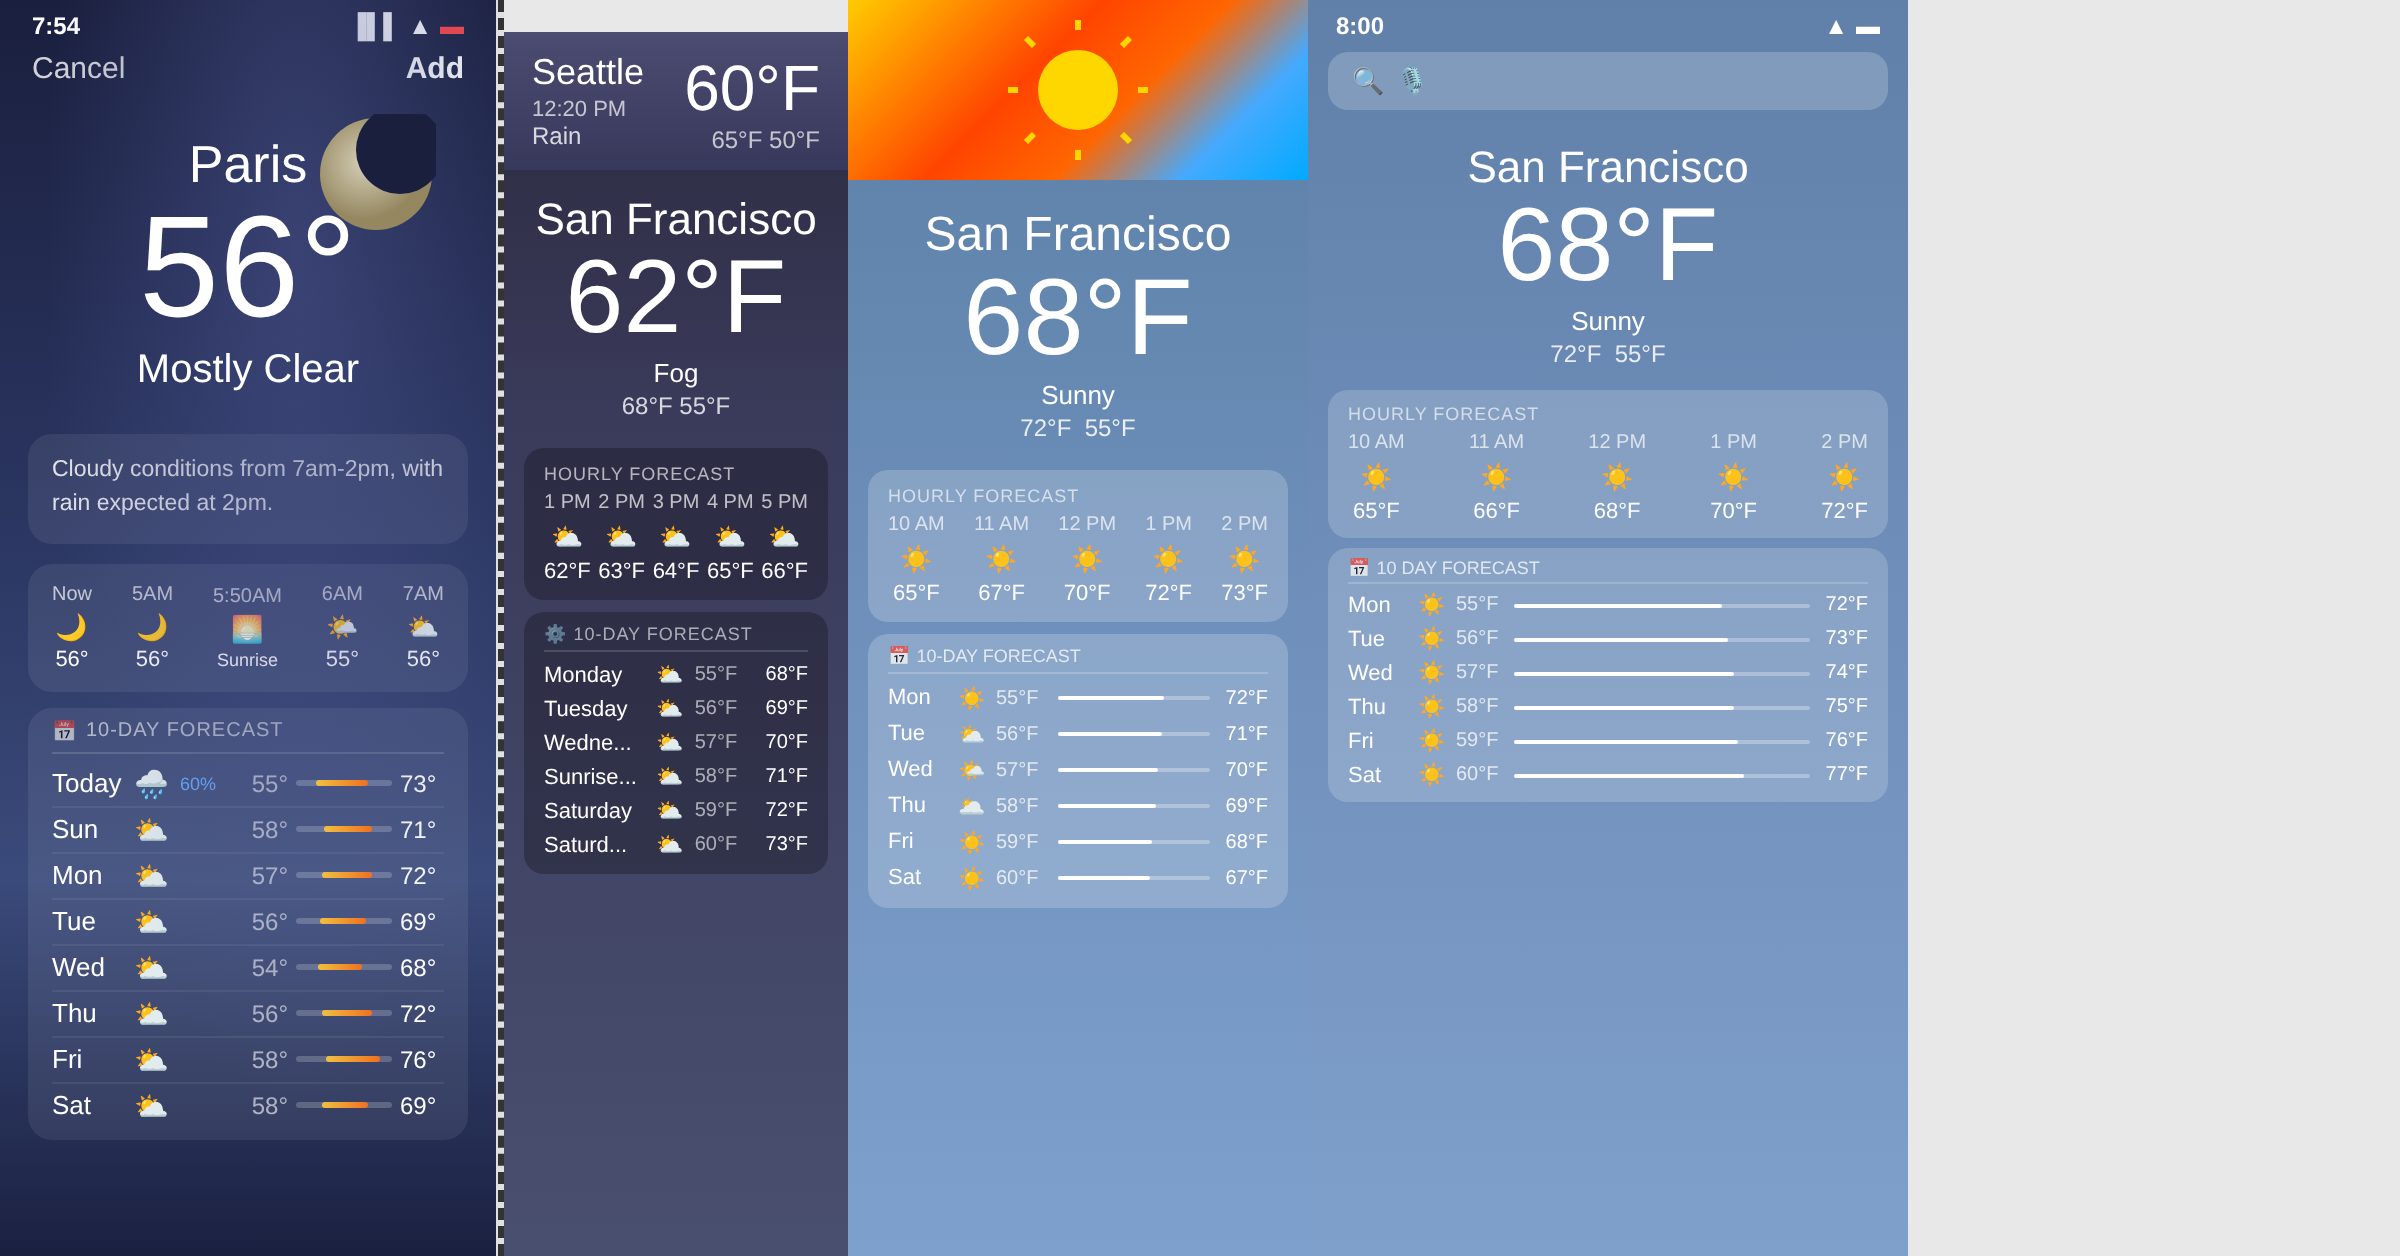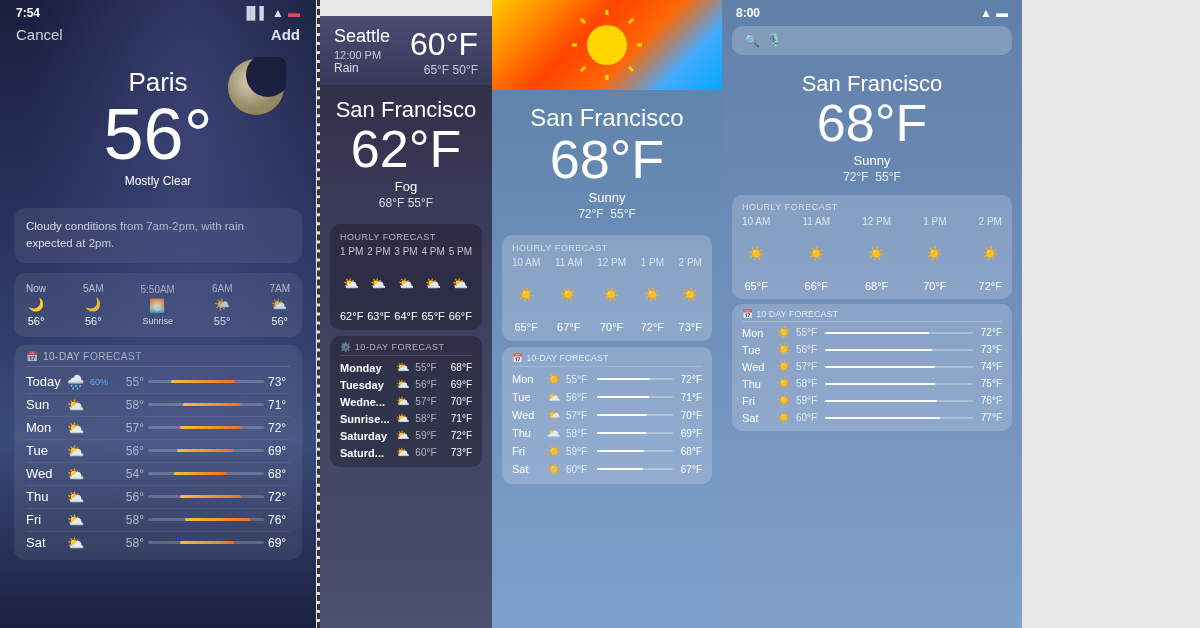--- a/index.html
+++ b/index.html
@@ -7,21 +7,21 @@
       width: 1200px;
       height: 628px;
       overflow: hidden;
       display: flex;
       font-family: -apple-system, BlinkMacSystemFont, 'Helvetica Neue', sans-serif;
       background: #e8e8e8;
     }
 
     
     .panel1 {
-      width: 316px;
+      width: 248px;
       height: 628px;
       background: linear-gradient(180deg, #1a1f3e 0%, #2a3560 40%, #3a4a7a 70%, #1a2040 100%);
       position: relative;
       overflow: hidden;
       flex-shrink: 0;
     }
     .panel1-bg {
       position: absolute;
       top: 0; left: 0; right: 0; bottom: 0;
       background: radial-gradient(ellipse at 60% 20%, rgba(80,90,150,0.5) 0%, transparent 60%);
@@ -44,21 +44,21 @@
       font-size: 15px;
     }
     .panel1-main {
       text-align: center;
       padding: 20px 16px 10px;
       color: white;
       position: relative;
     }
     .city-name { font-size: 26px; font-weight: 400; }
     .temp-big { font-size: 72px; font-weight: 200; line-height: 1; }
-    .condition { font-size: 12px; margin-top: 4px; }
+    .condition { font-size: 20px; margin-top: 4px; }
     .hi-lo { font-size: 14px; color: rgba(255,255,255,0.8); margin-top: 2px; }
     .moon-icon {
       position: absolute;
       right: 30px;
       top: 10px;
       width: 60px;
       height: 60px;
     }
     .weather-desc {
       margin: 10px 14px;
@@ -199,21 +199,21 @@
       padding-bottom: 3px;
       margin-bottom: 3px;
     }
     .p2-forecast-row {
       display: flex;
       align-items: center;
       padding: 2px 0;
       font-size: 11px;
       gap: 4px;
     }
-    .p2-day { width: 54px; font-size: 11px; font-weight: bold; }
+    .p2-day { width: 54px; font-size: 11px; }
     .p2-icon { width: 18px; text-align: center; font-size: 11px; }
     .p2-lo { font-size: 10px; color: rgba(255,255,255,0.6); width: 28px; }
     .p2-bar-wrap { flex: 1; }
     .p2-bar { height: 2px; background: rgba(255,255,255,0.2); border-radius: 1px; }
     .p2-bar-fill { height: 2px; border-radius: 1px; background: linear-gradient(90deg, #d0d0d0, #f0c040); }
     .p2-hi { font-size: 10px; width: 24px; text-align: right; }
 
     
     .panel3 {
       width: 230px;
@@ -373,21 +373,21 @@
     }
     .hourly-cols {
       display: flex;
       justify-content: space-between;
     }
     .h-item {
       display: flex;
       flex-direction: column;
       align-items: center;
       font-size: 10px;
-      gap: 19px;
+      gap: 4px;
     }
     .h-time { color: rgba(255,255,255,0.7); font-size: 10px; }
     .h-icon { font-size: 13px; }
     .h-temp { font-size: 11px; }
   </style>
 </head>
 <body>
 
 <div class="panel1">
   <div class="panel1-bg"></div>
@@ -560,21 +560,21 @@
 <div class="dashed-divider">
   <div class="dash-line"></div>
 </div>
 
 <div class="panel2">
 
   <div class="panel2-seattle">
     <div class="seattle-row1">
       <div>
         <div class="seattle-city">Seattle</div>
-        <div class="seattle-time">12:00 PM</div>
+        <div class="seattle-time">12:20 PM</div>
         <div class="seattle-cond">Rain</div>
       </div>
       <div>
         <div class="seattle-temp">60°F</div>
         <div class="seattle-hilo">65°F  50°F</div>
       </div>
     </div>
   </div>
 
   <div class="panel2-sf">

